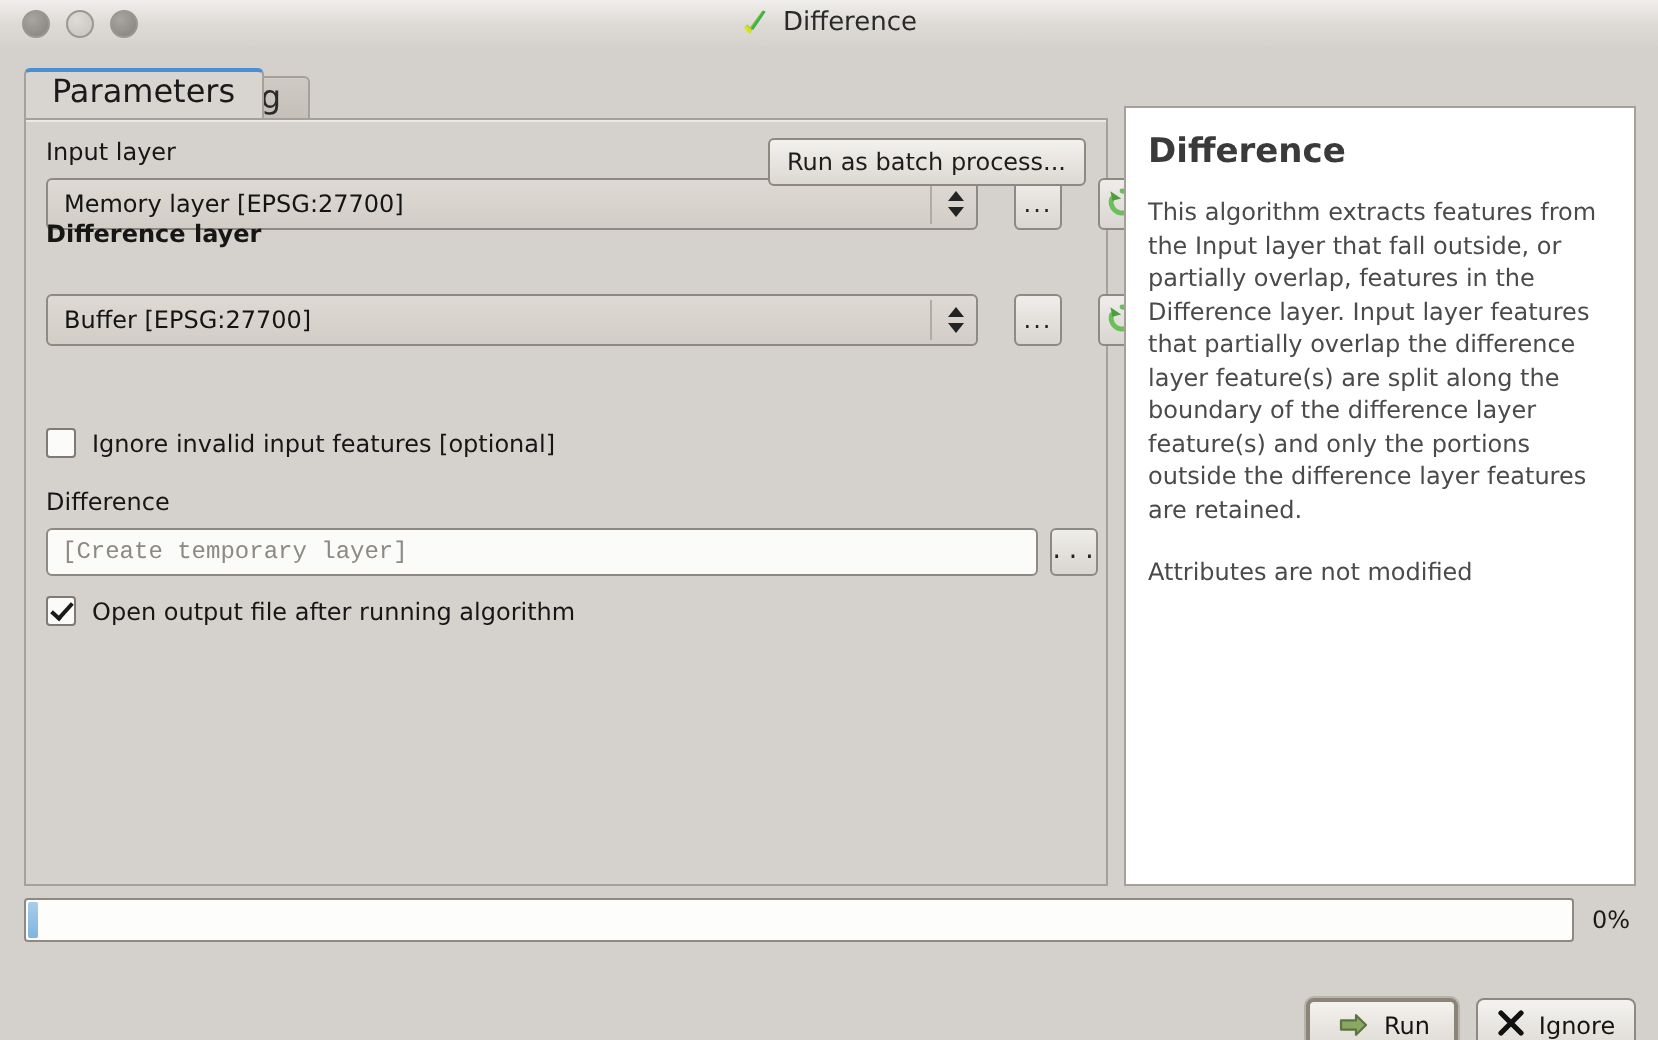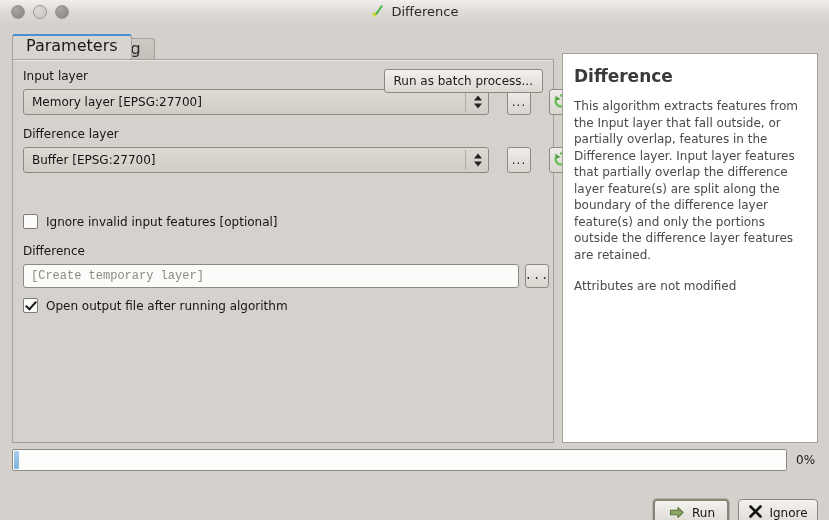--- a/index.html
+++ b/index.html
@@ -405,21 +405,21 @@
         <div class="sq-btn">
           <span>
             <svg width="16" height="16" viewBox="0 0 16 16">
               <path d="M8 2.5 A5.5 5.5 0 1 1 2.8 6.4" fill="none" stroke="#6bbf59" stroke-width="2.4" stroke-linecap="round"></path>
               <path d="M2.2 2.6 L3.2 7.4 L7.6 6.2 Z" fill="#4e9e3e"></path>
             </svg>
           </span>
         </div>
       </div>
 
-      <div class="field-label" style="top:67px;">Difference layer</div>
+      <div class="field-label" style="top:50px;font-weight:bold;">Difference layer</div>
       <div class="combo-row" style="top:87px;">
         <div class="combo">
           <span>Buffer [EPSG:27700]</span>
           <span class="sep"></span>
           <span class="arrows">
             <span class="ar-up"></span>
               <span class="ar-dn"></span>
           </span>
         </div>
         <div class="sq-btn small-dots">

